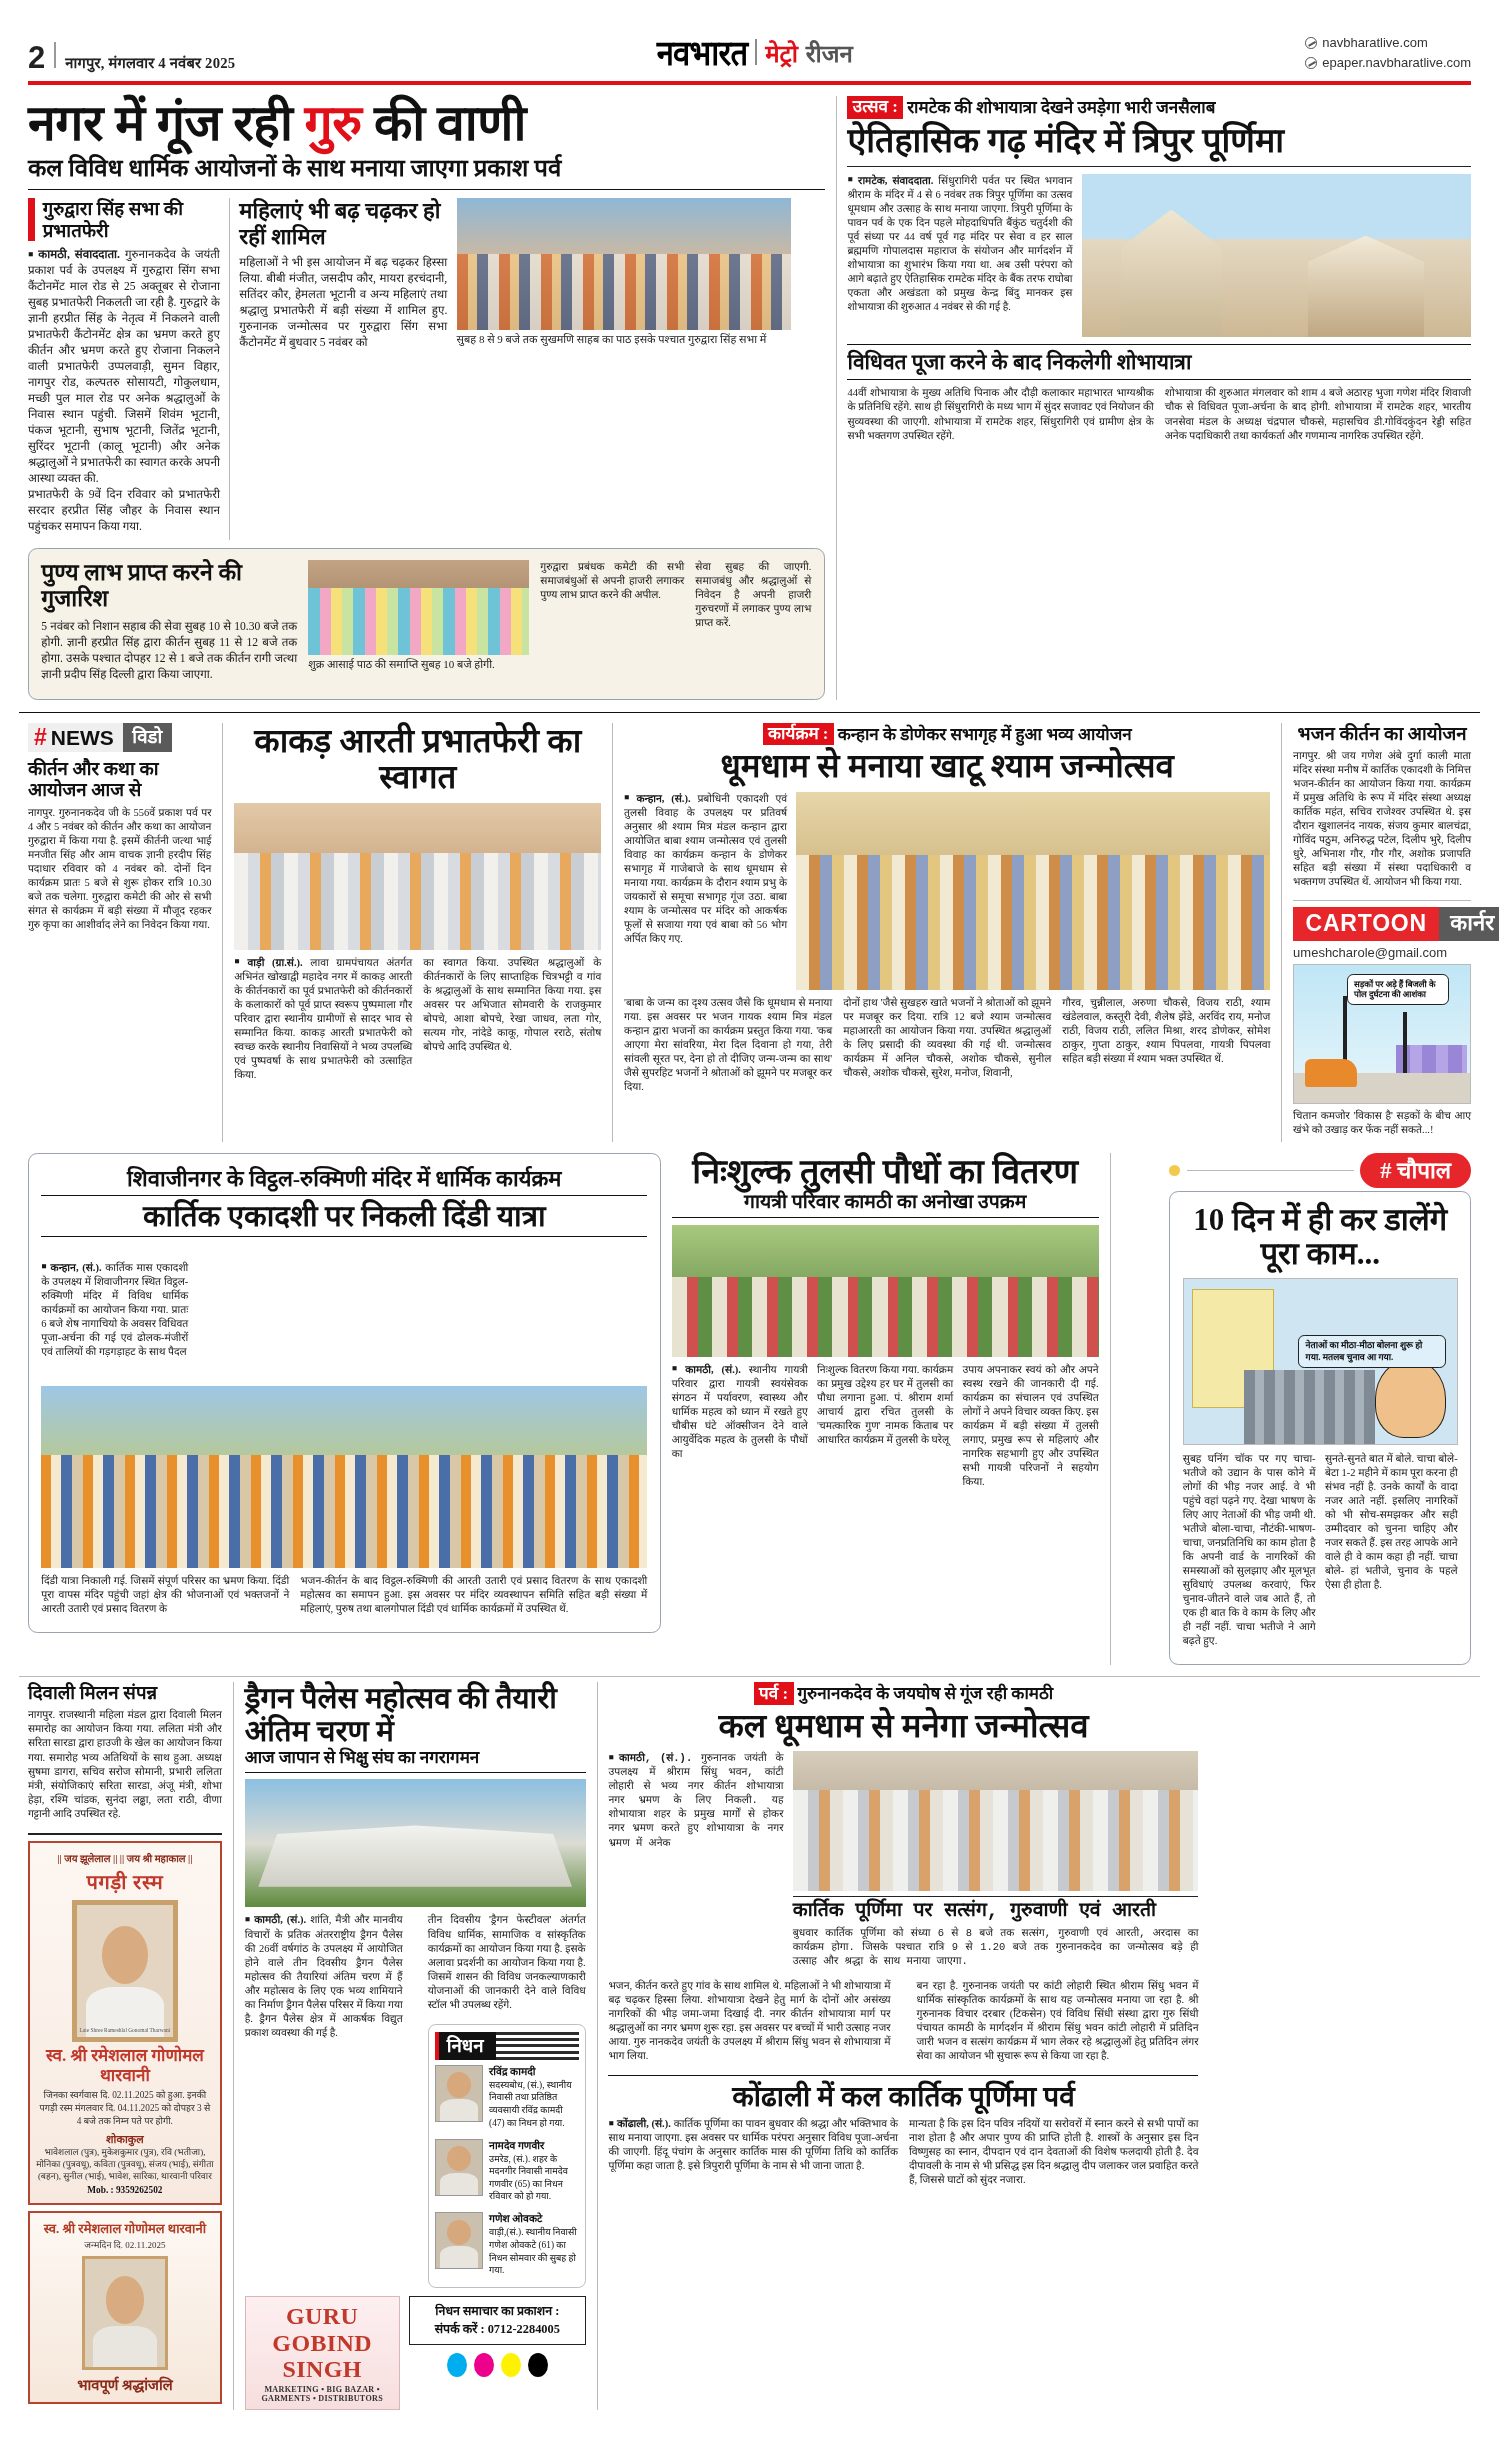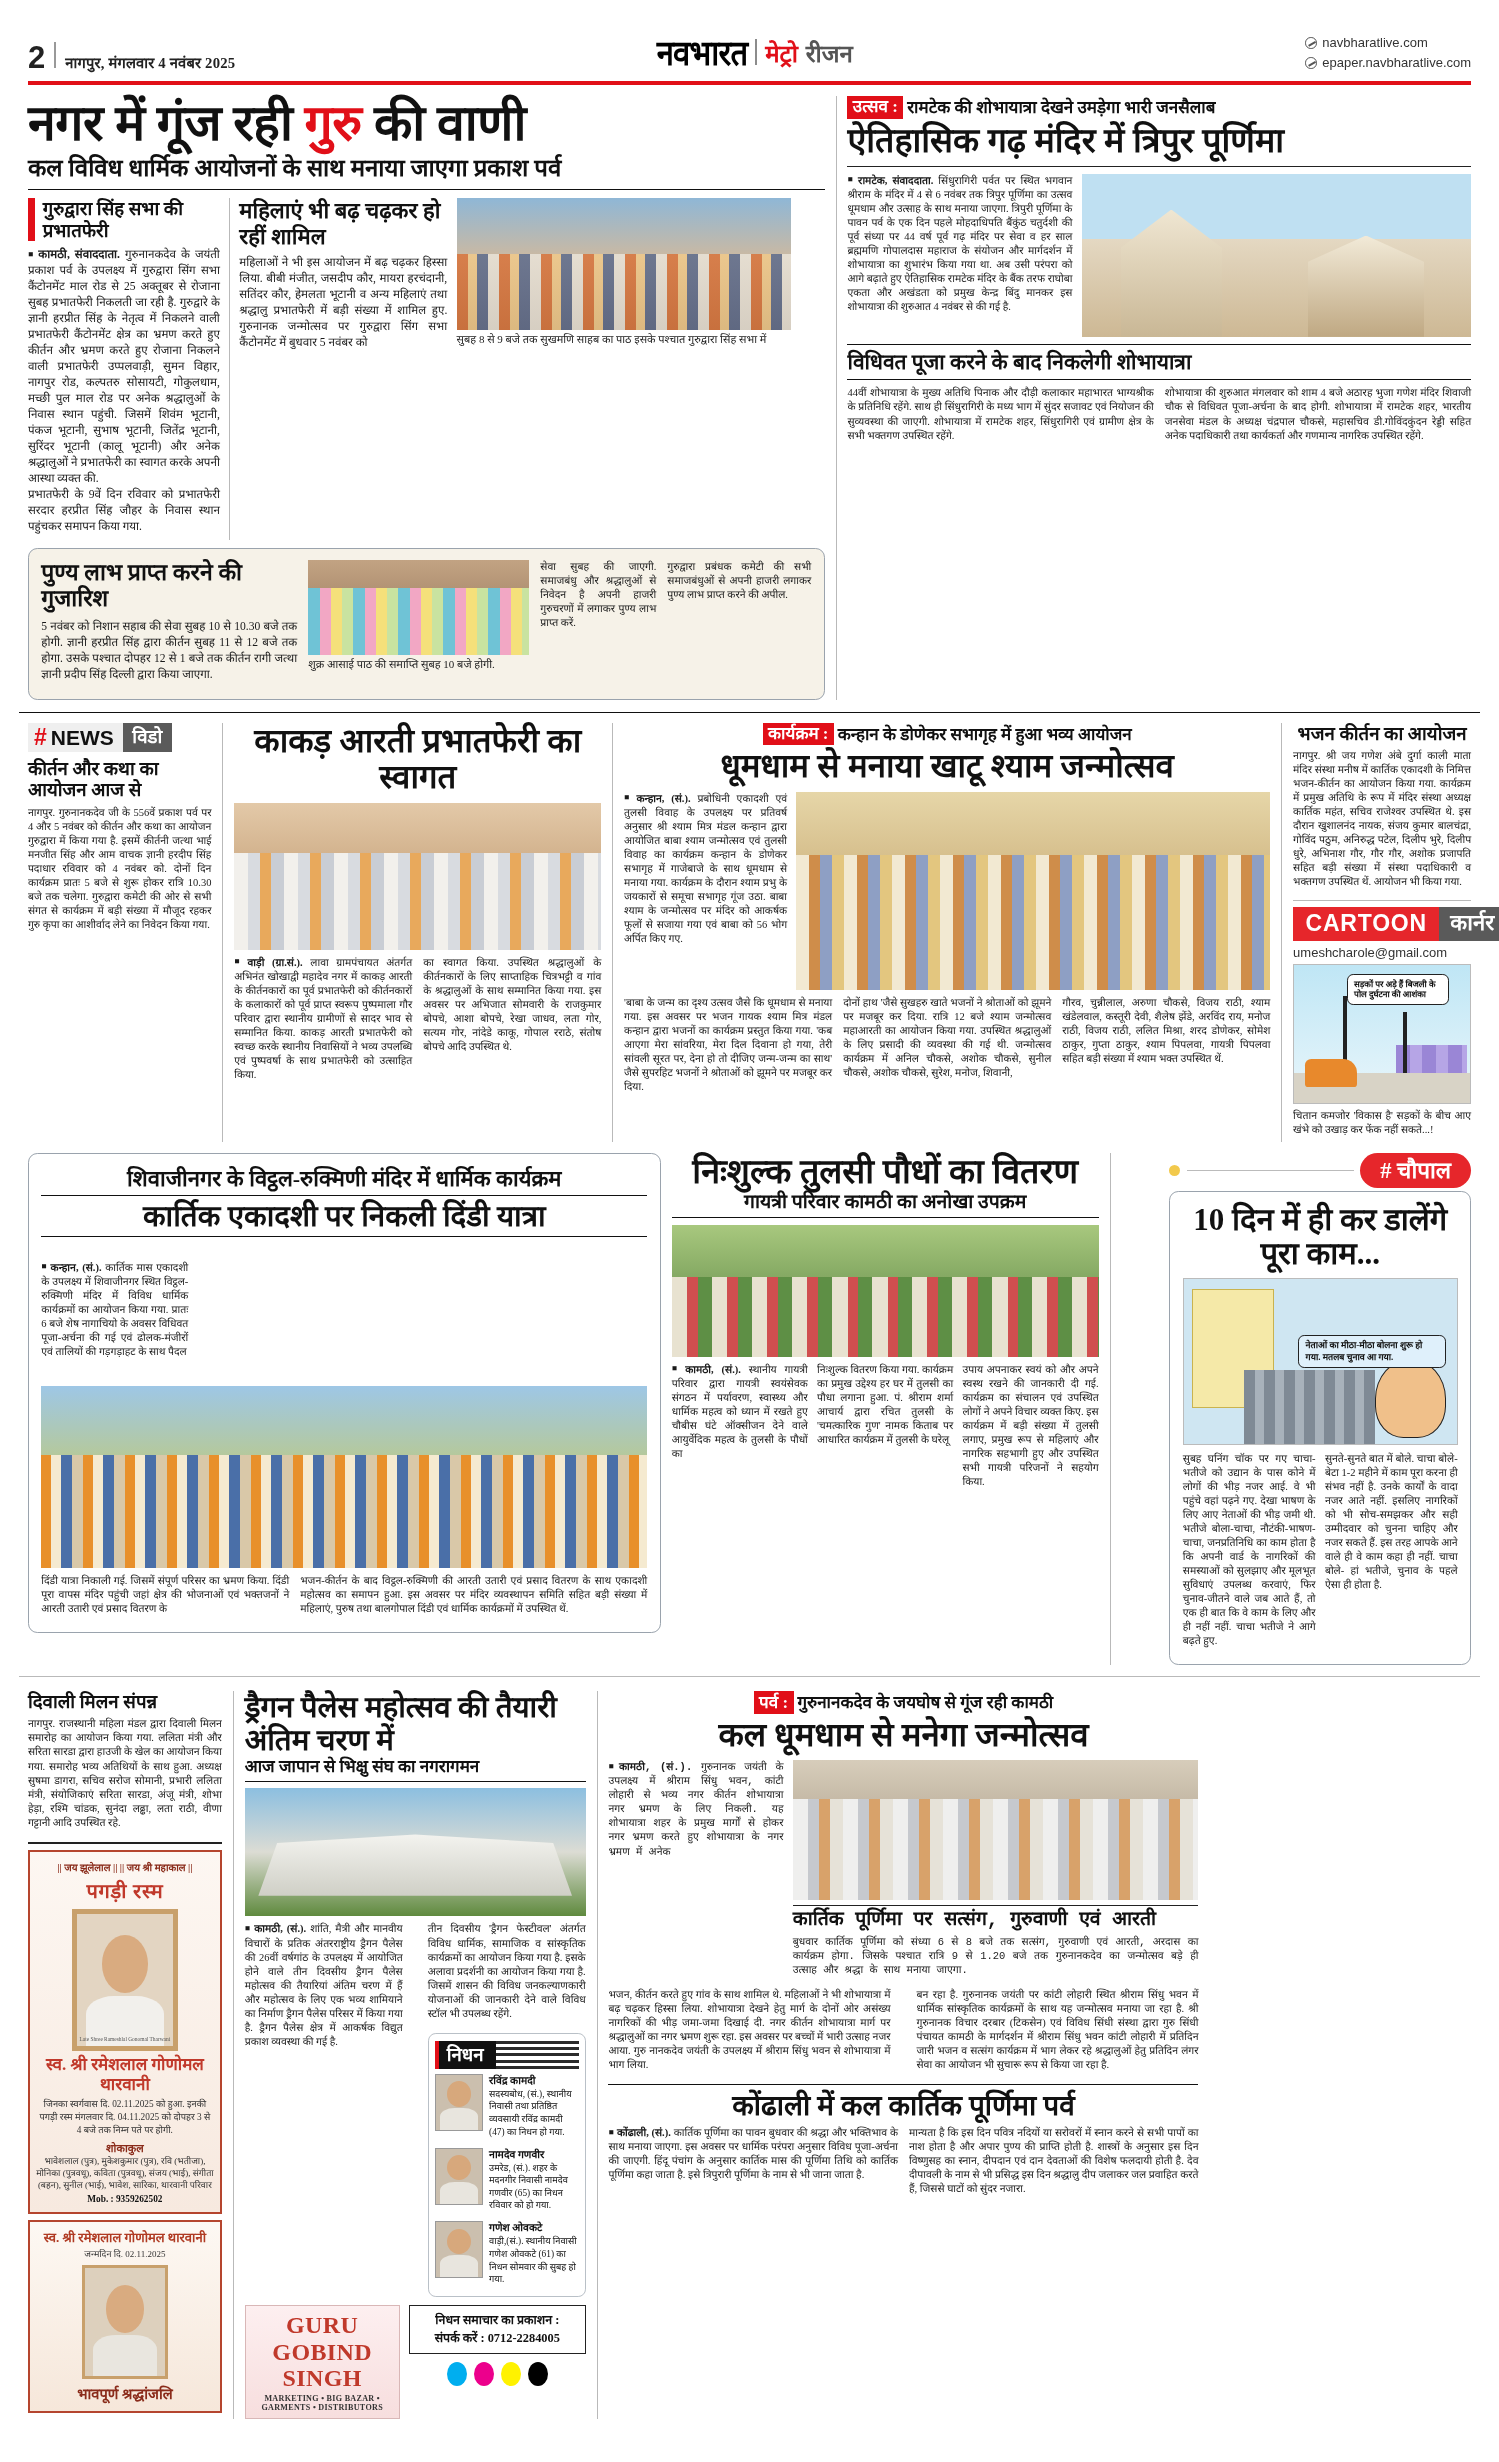--- a/index.html
+++ b/index.html
@@ -283,25 +283,25 @@
       <div class="boxed tinted" style="margin-top:7.8px;">
         <div class="band" style="padding:0; gap:11px;">
           <div class="col" style="width:256px;">
             <h3 class="small" style="font-size:23px;">पुण्य लाभ प्राप्त करने की गुजारिश</h3>
             <p class="body small" style="margin-top:6.2px;">5 नवंबर को निशान सहाब की सेवा सुबह 10 से 10.30 बजे तक होगी. ज्ञानी हरप्रीत सिंह द्वारा कीर्तन सुबह 11 से 12 बजे तक होगा. उसके पश्चात दोपहर 12 से 1 बजे तक कीर्तन रागी जत्था ज्ञानी प्रदीप सिंह दिल्ली द्वारा किया जाएगा.</p>
           </div>
           <div class="col" style="width:221px;">
             <div class="photo ph-women" style="height:95px;"></div>
             <p class="cap">शुक्र आसाई पाठ की समाप्ति सुबह 10 बजे होगी.</p>
           </div>
+          <div class="col" style="width:144px;">
+            <p class="body tiny">गुरुद्वारा प्रबंधक कमेटी की सभी समाजबंधुओं से अपनी हाजरी लगाकर पुण्य लाभ प्राप्त करने की अपील.</p>
+          </div>
           <div class="col" style="width:116px;">
             <p class="body tiny">सेवा सुबह की जाएगी. समाजबंधु और श्रद्धालुओं से निवेदन है अपनी हाजरी गुरुचरणों में लगाकर पुण्य लाभ प्राप्त करें.</p>
-          </div>
-          <div class="col" style="width:144px;">
-            <p class="body tiny">गुरुद्वारा प्रबंधक कमेटी की सभी समाजबंधुओं से अपनी हाजरी लगाकर पुण्य लाभ प्राप्त करने की अपील.</p>
           </div>
         </div>
       </div>
     </div>
 
     <div class="vr"></div>
 
     <div class="col" style="width:643px;">
       <div class="kicker">
         <span class="tag">उत्सव :</span><span>रामटेक की शोभायात्रा देखने उमड़ेगा भारी जनसैलाब</span>
@@ -473,21 +473,21 @@
             <p class="body tiny">सुबह घनिंग चॉक पर गए चाचा-भतीजे को उद्यान के पास कोने में लोगों की भीड़ नजर आई. वे भी पहुंचे वहां पढ़ने गए. देखा भाषण के लिए आए नेताओं की भीड़ जमी थी. भतीजे बोला-चाचा, नौटंकी-भाषण-चाचा, जनप्रतिनिधि का काम होता है कि अपनी वार्ड के नागरिकों की समस्याओं को सुलझाए और मूलभूत सुविधाएं उपलब्ध करवाएं, फिर चुनाव-जीतने वाले जब आते हैं, तो एक ही बात कि वे काम के लिए और ही नहीं नहीं. चाचा भतीजे ने आगे बढ़ते हुए.</p>
           </div>
           <div class="col" style="flex:1;">
             <p class="body tiny">सुनते-सुनते बात में बोले. चाचा बोले-बेटा 1-2 महीने में काम पूरा करना ही संभव नहीं है. उनके कार्यों के वादा नजर आते नहीं. इसलिए नागरिकों को भी सोच-समझकर और सही उम्मीदवार को चुनना चाहिए और नजर सकते हैं. इस तरह आपके आने वाले ही वे काम कहा ही नहीं. चाचा बोले- हां भतीजे, चुनाव के पहले ऐसा ही होता है.</p>
           </div>
         </div>
       </div>
     </div>
   </div>
 
-  <div class="band" style="margin-top:11px; border-top:0.8px solid #b9b9b9; padding-top:14px;">
+  <div class="band" style="margin-top:11px; border-top:0.8px solid #b9b9b9; padding-top:5px;">
 
     <div class="col" style="width:194px;">
       <h3 class="small">दिवाली मिलन संपन्न</h3>
       <p class="body tiny" style="margin-top:4.7px;">नागपुर. राजस्थानी महिला मंडल द्वारा दिवाली मिलन समारोह का आयोजन किया गया. ललिता मंत्री और सरिता सारडा द्वारा हाउजी के खेल का आयोजन किया गया. समारोह भव्य अतिथियों के साथ हुआ. अध्यक्ष सुषमा डागरा, सचिव सरोज सोमानी, प्रभारी ललिता मंत्री, संयोजिकाएं सरिता सारडा, अंजू मंत्री, शोभा हेड़ा, रश्मि चांडक, सुनंदा लढ्ढा, लता राठी, वीणा गट्टानी आदि उपस्थित रहे.</p>
 
       <div class="hr-med" style="margin-top:7.8px;"></div>
       <div class="ad-memorial">
         <div class="jai">|| जय झूलेलाल ||   || जय श्री महाकाल ||</div>
         <div class="pagdi">पगड़ी रस्म</div>
         <div class="frame">

